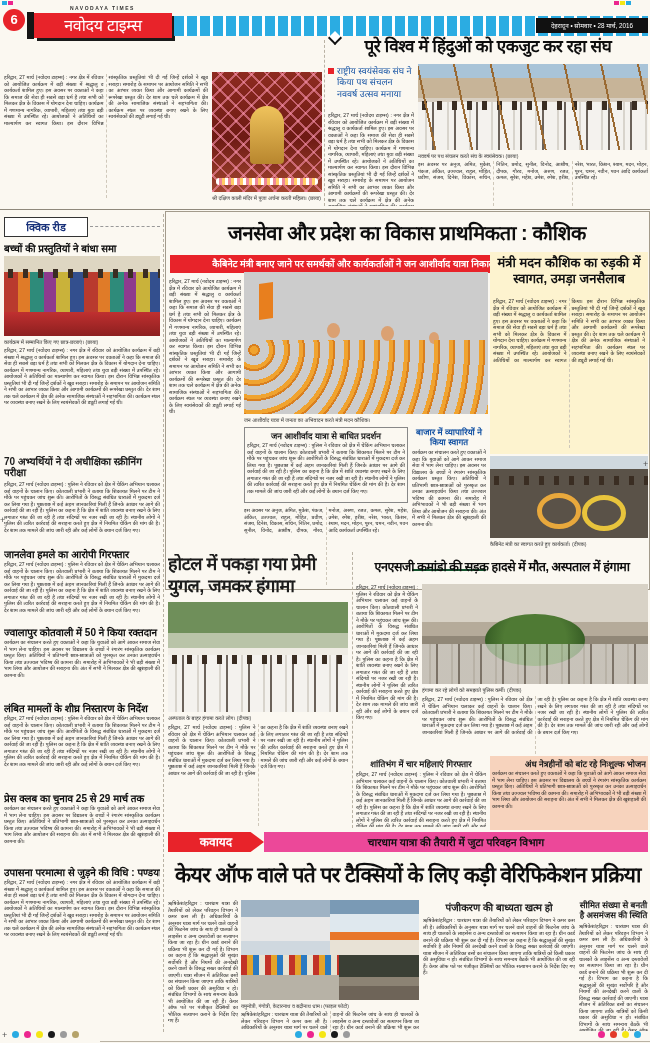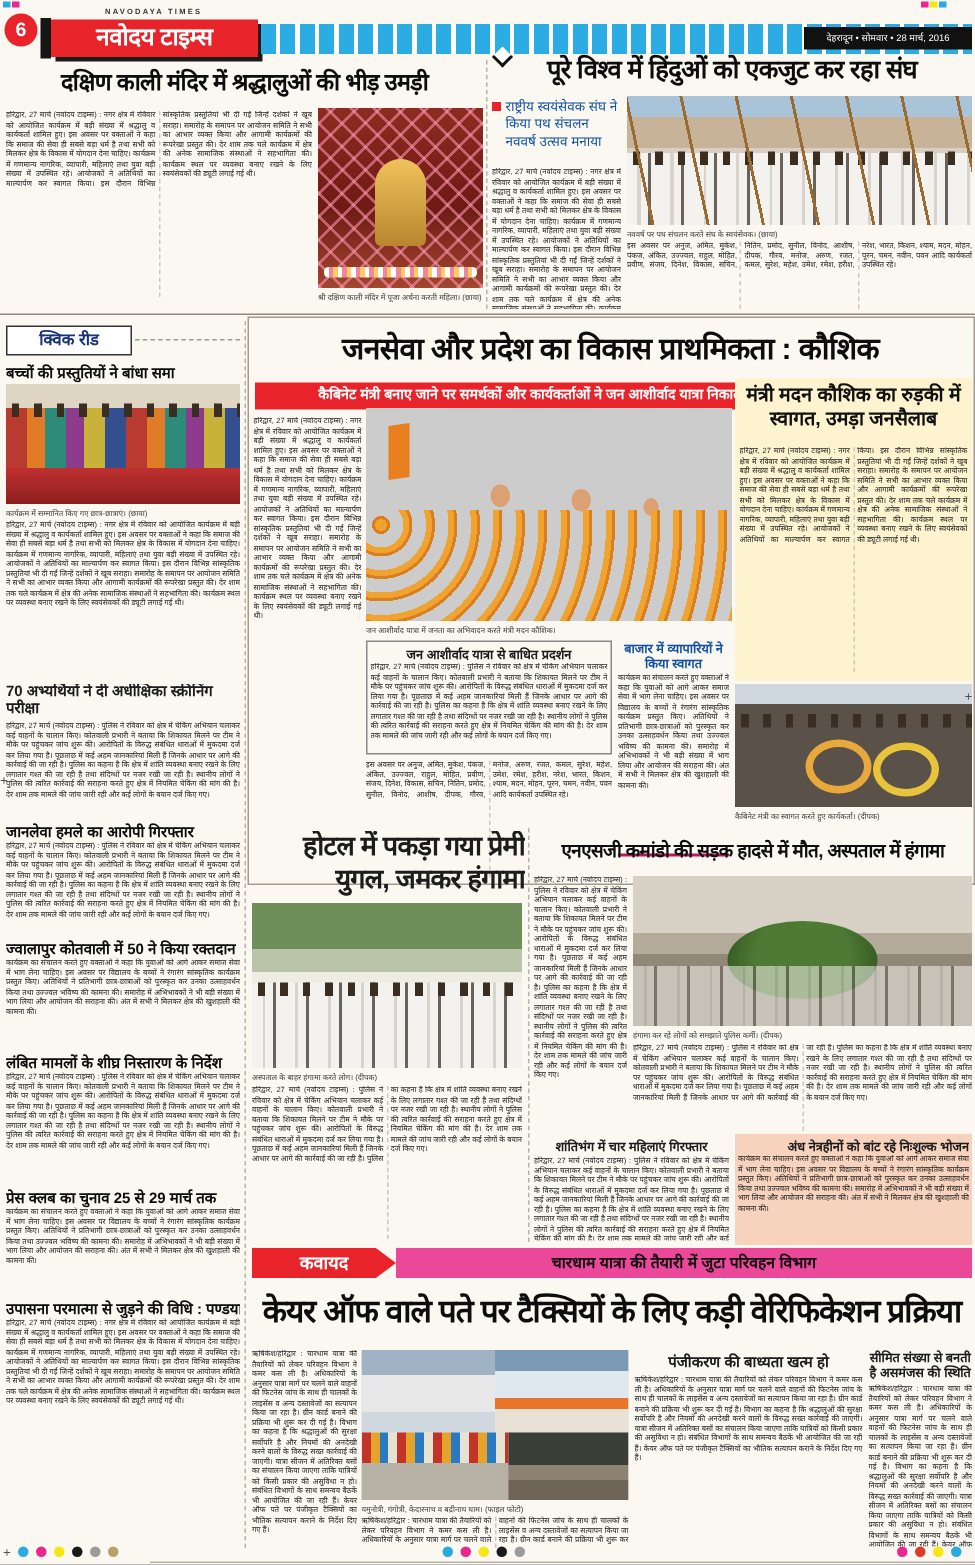--- a/index.html
+++ b/index.html
@@ -68,27 +68,26 @@
   <div class="sq" style="left:2px;top:1px;background:#29abe2"></div>
   <div class="sq" style="left:8px;top:1px;background:#ec268f"></div>
   <div class="sq" style="left:614px;top:1px;background:#ec268f"></div>
   <div class="sq" style="left:620px;top:1px;background:#f5e614"></div>
   <div class="sq" style="left:626px;top:1px;background:#29abe2"></div>
 
   <div class="abs" style="left:0;top:0;width:650px;height:40px;">
     <div class="abs" style="left:3px;top:9px;width:22px;height:22px;border-radius:50%;background:#e8232a;color:#fff;font-weight:bold;font-size:13px;text-align:center;line-height:22px;">6</div>
     <div class="abs" style="left:70px;top:5px;font-size:5px;letter-spacing:1.5px;color:#333;font-weight:bold;">NAVODAYA TIMES</div>
     <div class="abs" style="left:27px;top:12px;width:7px;height:27px;background:#151515;"></div>
-    <div class="abs" style="left:34px;top:13px;width:138px;height:25px;background:#e8232a;box-shadow:3px 3px 0 #1a1a1a;color:#fff;font-weight:bold;font-size:16px;text-align:center;line-height:25px;letter-spacing:-0.3px;">नवोदय टाइम्स</div>
+    <div class="abs" style="left:34px;top:13px;width:138px;height:25px;background:#e8232a;box-shadow:3px 3px 0 #1a1a1a;color:#fff;font-weight:normal;font-size:16px;text-align:center;line-height:25px;letter-spacing:-0.3px;">नवोदय टाइम्स</div>
     <div class="abs" style="left:174px;top:16px;width:474px;height:20px;background:repeating-linear-gradient(90deg,#2bace2 0 10px,#ffffff 10px 13px);"></div>
     <div class="abs" style="left:330px;top:33px;width:8px;height:8px;background:#fff;border-right:2px solid #111;border-bottom:2px solid #111;transform:rotate(45deg);z-index:2;"></div>
     <div class="abs" style="left:536px;top:18px;width:112px;height:15px;background:#111;color:#fff;font-size:6.3px;text-align:center;line-height:15px;z-index:3;">देहरादून • सोमवार • 28 मार्च, 2016</div>
   </div>
 
-  <div class="abs hd" style="left:4px;top:44px;width:318px;height:24px;font-size:15.5px;line-height:24px;">दक्षिण काली मंदिर में श्रद्धालुओं की भीड़ उमड़ी</div>
   <div class="abs t t2" style="left:4px;top:74px;width:204px;height:124px;">हरिद्वार, 27 मार्च (नवोदय टाइम्स) : नगर क्षेत्र में रविवार को आयोजित कार्यक्रम में बड़ी संख्या में श्रद्धालु व कार्यकर्ता शामिल हुए। इस अवसर पर वक्ताओं ने कहा कि समाज की सेवा ही सबसे बड़ा धर्म है तथा सभी को मिलकर क्षेत्र के विकास में योगदान देना चाहिए। कार्यक्रम में गणमान्य नागरिक, व्यापारी, महिलाएं तथा युवा बड़ी संख्या में उपस्थित रहे। आयोजकों ने अतिथियों का माल्यार्पण कर स्वागत किया। इस दौरान विभिन्न सांस्कृतिक प्रस्तुतियां भी दी गईं जिन्हें दर्शकों ने खूब सराहा। समारोह के समापन पर आयोजन समिति ने सभी का आभार व्यक्त किया और आगामी कार्यक्रमों की रूपरेखा प्रस्तुत की। देर शाम तक चले कार्यक्रम में क्षेत्र की अनेक सामाजिक संस्थाओं ने सहभागिता की। कार्यक्रम स्थल पर व्यवस्था बनाए रखने के लिए स्वयंसेवकों की ड्यूटी लगाई गई थी।</div>
   <div class="abs ph ph-kali" style="left:212px;top:72px;width:110px;height:120px;">
     <div class="kali-deity"></div>
       <div class="kali-garland"></div>
   </div>
   <div class="abs cap" style="left:212px;top:194px;width:110px;">श्री दक्षिण काली मंदिर में पूजा अर्चना करती महिला। (छाया)</div>
 
   <div class="abs vd" style="left:324px;top:40px;height:166px;"></div>
 
   <div class="abs hd" style="left:328px;top:35px;width:320px;height:24px;font-size:17px;line-height:24px;">पूरे विश्व में हिंदुओं को एकजुट कर रहा संघ</div>
@@ -147,37 +146,37 @@
     <div class="face" style="left:56%;top:38%;"></div>
     <div class="face" style="left:76%;top:42%;width:10px;height:12px;"></div>
     <div class="mari"></div>
   </div>
   <div class="abs cap" style="left:244px;top:416px;width:244px;">जन आशीर्वाद यात्रा में जनता का अभिवादन करते मंत्री मदन कौशिक।</div>
   <div class="abs" style="left:244px;top:427px;width:164px;height:76px;border:1px solid #888;padding:2px;box-sizing:border-box;">
     <div style="font-weight:bold;font-size:8.5px;text-align:center;white-space:nowrap;overflow:hidden;">जन आशीर्वाद यात्रा से बाधित प्रदर्शन</div>
     <div class="t" style="height:58px;margin-top:1px;">हरिद्वार, 27 मार्च (नवोदय टाइम्स) : पुलिस ने रविवार को क्षेत्र में चेकिंग अभियान चलाकर कई वाहनों के चालान किए। कोतवाली प्रभारी ने बताया कि शिकायत मिलने पर टीम ने मौके पर पहुंचकर जांच शुरू की। आरोपितों के विरुद्ध संबंधित धाराओं में मुकदमा दर्ज कर लिया गया है। पूछताछ में कई अहम जानकारियां मिली हैं जिनके आधार पर आगे की कार्रवाई की जा रही है। पुलिस का कहना है कि क्षेत्र में शांति व्यवस्था बनाए रखने के लिए लगातार गश्त की जा रही है तथा संदिग्धों पर नजर रखी जा रही है। स्थानीय लोगों ने पुलिस की त्वरित कार्रवाई की सराहना करते हुए क्षेत्र में नियमित चेकिंग की मांग की है। देर शाम तक मामले की जांच जारी रही और कई लोगों के बयान दर्ज किए गए।</div>
   </div>
   <div class="abs t t2" style="left:244px;top:507px;width:164px;height:78px;">इस अवसर पर अनुज, अमित, मुकेश, पंकज, अंकित, उज्ज्वल, राहुल, मोहित, प्रवीण, संजय, दिनेश, विकास, सचिन, नितिन, प्रमोद, सुनील, विनोद, आशीष, दीपक, गौरव, मनोज, अरुण, रजत, कमल, सुरेश, महेश, उमेश, रमेश, हरीश, नरेश, भारत, किशन, श्याम, मदन, मोहन, पूरन, चमन, नवीन, पवन आदि कार्यकर्ता उपस्थित रहे।</div>
-  <div class="abs" style="left:412px;top:427px;width:74px;height:142px;border-bottom:2px solid #be185d;">
+  <div class="abs" style="left:412px;top:427px;width:74px;height:142px;border-bottom:2px solid #14532d;">
     <div style="font-weight:bold;font-size:8.5px;color:#1553a4;text-align:center;line-height:1.2;">बाजार में व्यापारियों ने किया स्वागत</div>
     <div class="t" style="height:106px;margin-top:2px;">कार्यक्रम का संचालन करते हुए वक्ताओं ने कहा कि युवाओं को आगे आकर समाज सेवा में भाग लेना चाहिए। इस अवसर पर विद्यालय के बच्चों ने रंगारंग सांस्कृतिक कार्यक्रम प्रस्तुत किए। अतिथियों ने प्रतिभागी छात्र-छात्राओं को पुरस्कृत कर उनका उत्साहवर्धन किया तथा उज्ज्वल भविष्य की कामना की। समारोह में अभिभावकों ने भी बड़ी संख्या में भाग लिया और आयोजन की सराहना की। अंत में सभी ने मिलकर क्षेत्र की खुशहाली की कामना की।</div>
   </div>
 
   <div class="abs" style="left:490px;top:252px;width:158px;height:202px;background:#fdf3cf;padding:3px;box-sizing:border-box;">
     <div style="font-weight:bold;font-size:13px;line-height:1.25;text-align:center;color:#111;height:40px;overflow:hidden;">मंत्री मदन कौशिक का रुड़की में स्वागत, उमड़ा जनसैलाब</div>
     <div class="t t2" style="height:150px;margin-top:3px;">हरिद्वार, 27 मार्च (नवोदय टाइम्स) : नगर क्षेत्र में रविवार को आयोजित कार्यक्रम में बड़ी संख्या में श्रद्धालु व कार्यकर्ता शामिल हुए। इस अवसर पर वक्ताओं ने कहा कि समाज की सेवा ही सबसे बड़ा धर्म है तथा सभी को मिलकर क्षेत्र के विकास में योगदान देना चाहिए। कार्यक्रम में गणमान्य नागरिक, व्यापारी, महिलाएं तथा युवा बड़ी संख्या में उपस्थित रहे। आयोजकों ने अतिथियों का माल्यार्पण कर स्वागत किया। इस दौरान विभिन्न सांस्कृतिक प्रस्तुतियां भी दी गईं जिन्हें दर्शकों ने खूब सराहा। समारोह के समापन पर आयोजन समिति ने सभी का आभार व्यक्त किया और आगामी कार्यक्रमों की रूपरेखा प्रस्तुत की। देर शाम तक चले कार्यक्रम में क्षेत्र की अनेक सामाजिक संस्थाओं ने सहभागिता की। कार्यक्रम स्थल पर व्यवस्था बनाए रखने के लिए स्वयंसेवकों की ड्यूटी लगाई गई थी।</div>
   </div>
   <div class="abs ph ph-welcome" style="left:490px;top:456px;width:158px;height:82px;">
     <div class="heads" style="top:24%;"></div>
     <div class="garl"></div>
       <div class="garl" style="left:58%;top:48%;border-color:#e8c43c;"></div>
   </div>
   <div class="abs cap" style="left:490px;top:540px;width:158px;">कैबिनेट मंत्री का स्वागत करते हुए कार्यकर्ता। (दीपक)</div>
 
-  <div class="abs" style="left:168px;top:554px;width:182px;height:46px;font-weight:bold;font-size:18px;line-height:1.2;text-align:right;letter-spacing:-0.5px;overflow:hidden;">होटल में पकड़ा गया प्रेमी युगल, जमकर हंगामा</div>
+  <div class="abs" style="left:168px;top:554px;width:182px;height:46px;font-weight:bold;font-size:18px;line-height:1.2;text-align:left;letter-spacing:-0.5px;overflow:hidden;">होटल में पकड़ा गया प्रेमी युगल, जमकर हंगामा</div>
   <div class="abs ph ph-hotel" style="left:168px;top:602px;width:180px;height:110px;">
     <div class="crowd" style="height:52%;"></div>
       <div class="heads" style="bottom:44%;"></div>
   </div>
   <div class="abs cap" style="left:168px;top:714px;width:180px;">अस्पताल के बाहर हंगामा करते लोग। (दीपक)</div>
   <div class="abs t t2" style="left:168px;top:724px;width:180px;height:102px;">हरिद्वार, 27 मार्च (नवोदय टाइम्स) : पुलिस ने रविवार को क्षेत्र में चेकिंग अभियान चलाकर कई वाहनों के चालान किए। कोतवाली प्रभारी ने बताया कि शिकायत मिलने पर टीम ने मौके पर पहुंचकर जांच शुरू की। आरोपितों के विरुद्ध संबंधित धाराओं में मुकदमा दर्ज कर लिया गया है। पूछताछ में कई अहम जानकारियां मिली हैं जिनके आधार पर आगे की कार्रवाई की जा रही है। पुलिस का कहना है कि क्षेत्र में शांति व्यवस्था बनाए रखने के लिए लगातार गश्त की जा रही है तथा संदिग्धों पर नजर रखी जा रही है। स्थानीय लोगों ने पुलिस की त्वरित कार्रवाई की सराहना करते हुए क्षेत्र में नियमित चेकिंग की मांग की है। देर शाम तक मामले की जांच जारी रही और कई लोगों के बयान दर्ज किए गए।</div>
 
   <div class="abs vd" style="left:352px;top:552px;height:276px;"></div>
 
   <div class="abs hd" style="left:356px;top:556px;width:292px;height:22px;font-size:12.5px;line-height:22px;">एनएसजी कमांडो की सड़क हादसे में मौत, अस्पताल में हंगामा</div>

